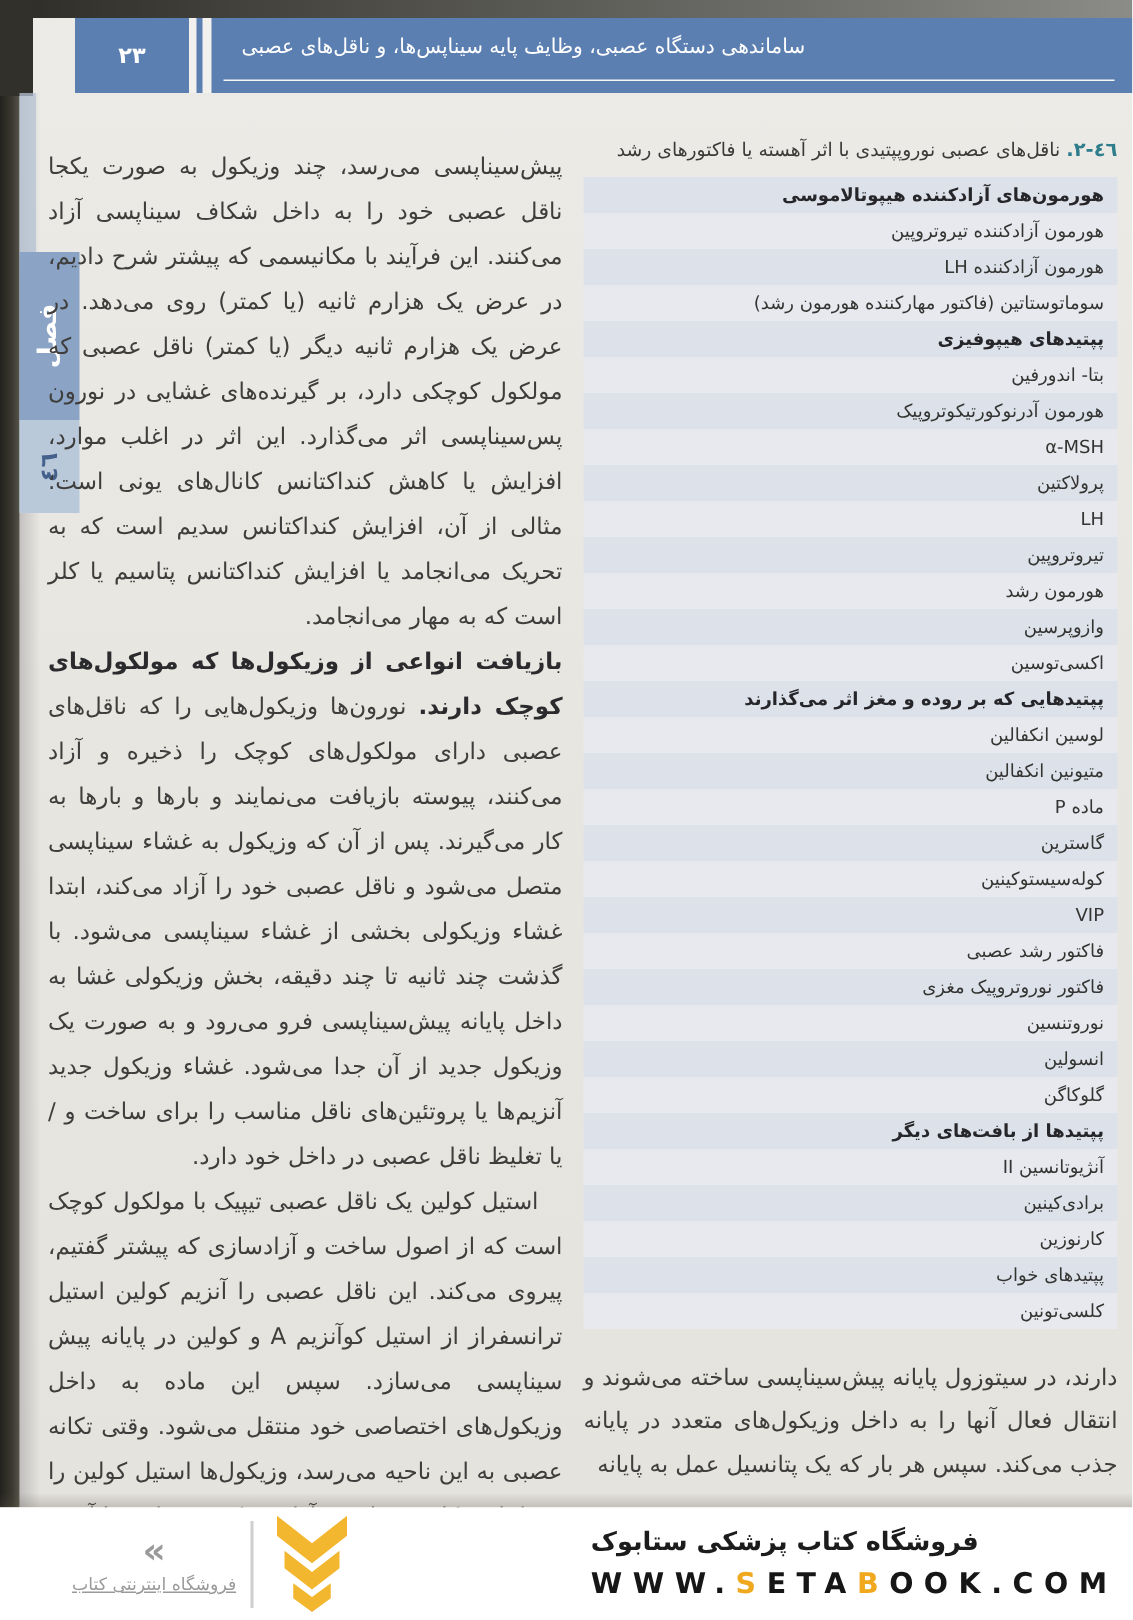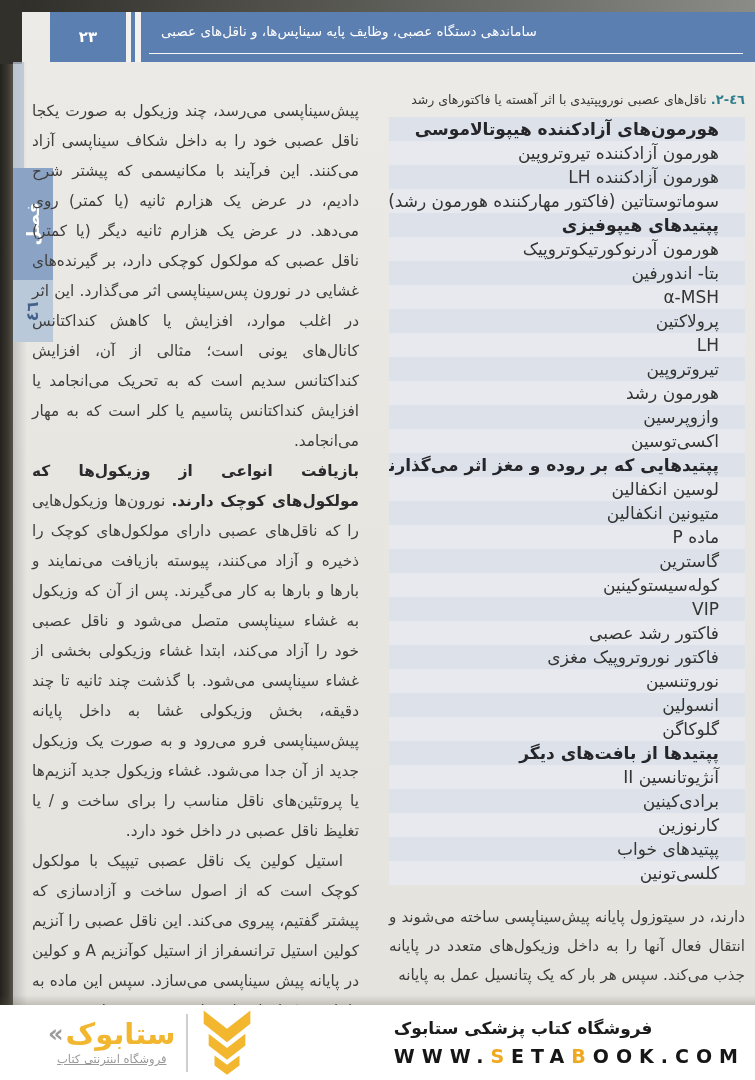--- a/index.html
+++ b/index.html
@@ -35,28 +35,28 @@
 
   
   .tab{position:absolute;left:13px;width:40px;display:flex;align-items:center;justify-content:center;}
   .tab-fasl{top:168px;height:112px;background:var(--tab-blue);}
   .tab-fasl span{transform:rotate(-90deg);color:#fff;font-weight:bold;font-size:17px;white-space:nowrap;}
   .tab-num{top:280px;height:62px;background:var(--tab-light);}
   .tab-num span{transform:rotate(-90deg);color:#44618c;font-weight:bold;font-size:16px;white-space:nowrap;}
 
   
   .content{position:absolute;left:24px;top:62px;right:0;bottom:0;direction:rtl;display:flex;
-    padding:30px 10px 0 8px;gap:30px;}
+    padding:30px 10px 0 8px;gap:14px;}
   .col-table{width:356px;}
   .col-text{flex:1;margin-top:4px;}
 
   .table-title{white-space:nowrap;font-size:12.5px;color:#3a3a38;margin-bottom:10px;direction:rtl;}
   .table-title .tnum{color:var(--label-teal);font-weight:bold;font-size:13px;}
   .ntable{width:100%;}
-  .trow{height:24px;line-height:24px;font-size:17px;color:#343432;padding:0 26px;background:var(--row-light);
+  .trow{height:24px;line-height:24px;font-size:12px;color:#343432;padding:0 9px;background:var(--row-light);
     overflow:hidden;white-space:nowrap;}
   .trow:nth-child(odd){background:var(--row-dark);}
   .thead{font-weight:bold;color:#26262a;}
   .rc-para{margin-top:18px;font-size:15.2px;line-height:29px;color:var(--ink);text-align:justify;}
 
   .para{font-size:15.3px;line-height:30px;color:var(--ink);text-align:justify;}
   .para b{color:#2b2b2e;}
   .para.indent{text-indent:16px;}
 
   
@@ -107,22 +107,22 @@
       <div class="table-title">
         <span class="tnum">٤٦-٢.</span>
         <span>ناقل‌های عصبی نوروپپتیدی با اثر آهسته یا فاکتورهای رشد</span>
       </div>
       <div class="ntable">
           <div class="trow thead">هورمون‌های آزادکننده هیپوتالاموسی</div>
           <div class="trow">هورمون آزادکننده تیروتروپین</div>
           <div class="trow">هورمون آزادکننده LH</div>
           <div class="trow">سوماتوستاتین (فاکتور مهارکننده هورمون رشد)</div>
           <div class="trow thead">پپتیدهای هیپوفیزی</div>
+          <div class="trow">بتا- اندورفین</div>
           <div class="trow">هورمون آدرنوکورتیکوتروپیک</div>
-          <div class="trow">بتا- اندورفین</div>
           <div class="trow">α-MSH</div>
           <div class="trow">پرولاکتین</div>
           <div class="trow">LH</div>
           <div class="trow">تیروتروپین</div>
           <div class="trow">هورمون رشد</div>
           <div class="trow">وازوپرسین</div>
           <div class="trow">اکسی‌توسین</div>
           <div class="trow thead">پپتیدهایی که بر روده و مغز اثر می‌گذارند</div>
           <div class="trow">لوسین انکفالین</div>
           <div class="trow">متیونین انکفالین</div>
@@ -154,21 +154,20 @@
   </div>
 
   <div class="bottom-shadow"></div>
 </div>
 
 <div class="footer">
   <div class="logo">
     <div class="logo-textcol">
       <div class="logo-wordrow">
         <span class="logo-guillemet">«</span>
-        <span class="logo-word">ستابوک</span>
       </div>
       <div class="logo-tagline">فروشگاه اینترنتی کتاب</div>
     </div>
     <div class="logo-divider"></div>
     <svg class="logo-chevron" viewBox="0 0 64 84" xmlns="http://www.w3.org/2000/svg">
       <path d="M4 3 L32 25 L60 3 L60 19 L32 41 L4 19 Z" fill="#f2b72f"></path>
       <path d="M10 31 L32 48 L54 31 L54 45 L32 62 L10 45 Z" fill="#f2b72f"></path>
       <path d="M17 57 L32 68 L47 57 L47 69 L32 80 L17 69 Z" fill="#f2b72f"></path>
     </svg>
   </div>

